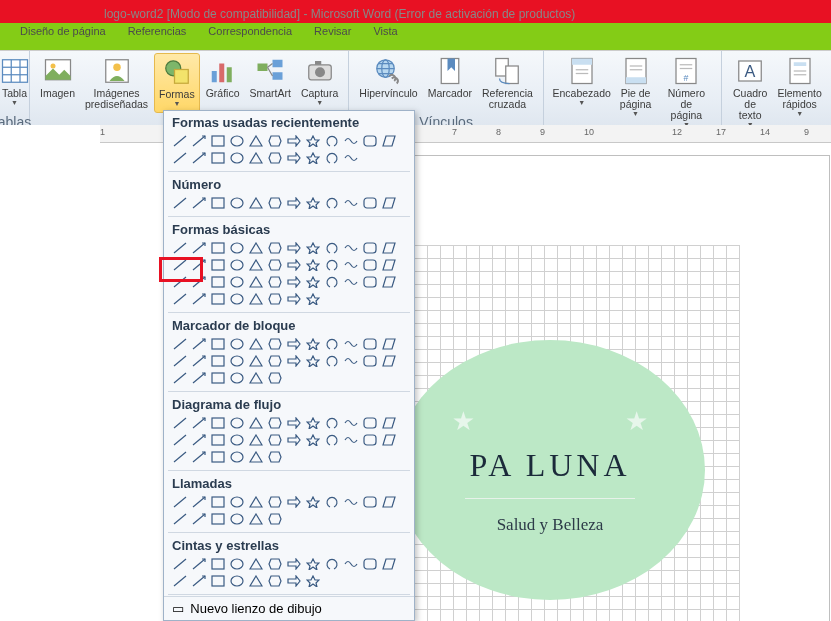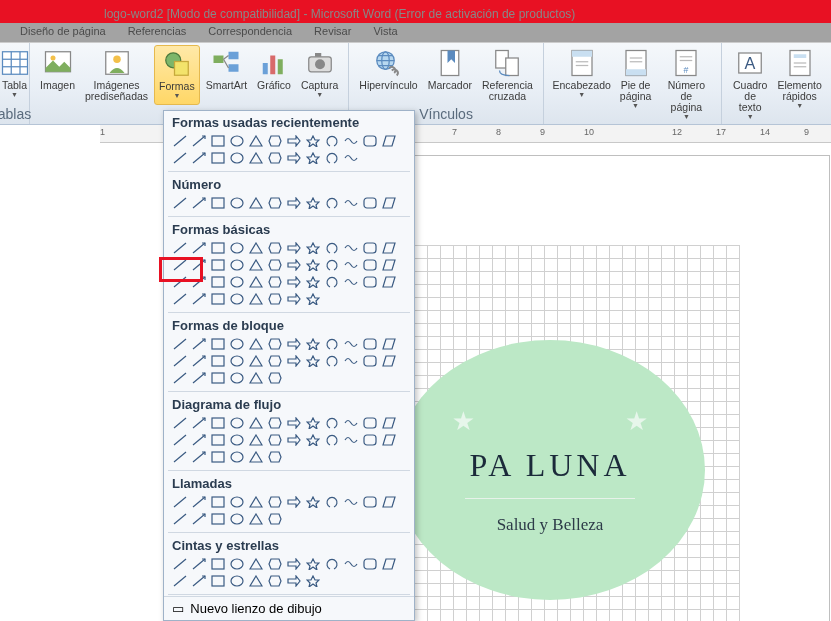--- a/index.html
+++ b/index.html
@@ -1,21 +1,21 @@
 <!DOCTYPE html>
 <html><head>
 <meta charset="utf-8">
 <style>
 * { margin: 0; padding: 0; box-sizing: border-box; font-family: "Segoe UI", Tahoma, sans-serif; }
 body { width: 831px; height: 621px; overflow: hidden; background: #fff; font-size: 11px; }
 
 .red-bar { height: 5px; background: #e81123; }
 .title-bar { height: 18px; background: #e81123; color: #888; font-size: 12px; padding-left: 104px; line-height: 18px; white-space: nowrap; overflow: hidden; }
 
-.tabs { height: 20px; background: #a3a3a3; border-bottom: 1px solid #ccc; display: flex; padding-left: 10px; gap: 2px; }
+.tabs { height: 28px; background: #84cc16; border-bottom: 1px solid #ccc; display: flex; padding-left: 10px; gap: 2px; }
 .tab { padding: 2px 10px; font-size: 11px; color: #4b4b4b; cursor: pointer; }
 
 .ribbon { height: 82px; background: linear-gradient(#f5f8fb,#e8eef5 60%,#dde5ee); border-bottom: 1px solid #b5c4d6; display: flex; position: relative; }
 .rgroup { border-right: 1px solid #c5d0dd; padding: 2px 6px 0; display: flex; flex-direction: column; align-items: center; }
 .rgroup .icons { display: flex; gap: 2px; flex: 1; }
 .rbtn { display: flex; flex-direction: column; align-items: center; justify-content: flex-start; padding: 2px 4px; border-radius: 3px; cursor: pointer; min-width: 40px; }
 .rbtn.active { background: linear-gradient(#ffe9a8,#ffd767); border: 1px solid #e5b94e; }
 .ricon { width: 32px; height: 32px; display: flex; align-items: center; justify-content: center; }
 .ricon svg { width: 30px; height: 30px; }
 .rlbl { font-size: 10.5px; color: #3b3b3b; text-align: center; line-height: 11px; margin-top: 1px; white-space: pre-line; }
@@ -111,37 +111,37 @@
               <circle cx="9" cy="9" r="6" fill="#7db66a" stroke="#4d7a3e"></circle>
               <rect x="10" y="10" width="11" height="11" fill="#f3e36b" stroke="#c7a93b"></rect>
             </svg>
           </div>
         <div class="rlbl">Formas</div>
         <div class="dd">▼</div>
       </div>
       <div class="rbtn">
         <div class="ricon">
             <svg viewBox="0 0 24 24">
+              <rect x="3" y="12" width="4" height="9" fill="#6aa0d8"></rect>
+              <rect x="9" y="6" width="4" height="15" fill="#d86a6a"></rect>
+              <rect x="15" y="9" width="4" height="12" fill="#7fae5e"></rect>
+            </svg>
+          </div>
+        <div class="rlbl">Gráfico</div>
+      </div>
+      <div class="rbtn">
+        <div class="ricon">
+            <svg viewBox="0 0 24 24">
               <rect x="2" y="6" width="8" height="6" fill="#7fae5e"></rect>
               <rect x="14" y="3" width="8" height="6" fill="#6aa0d8"></rect>
               <rect x="14" y="13" width="8" height="6" fill="#6aa0d8"></rect>
               <path d="M10 9 L14 6 M10 9 L14 16" stroke="#888" fill="none"></path>
             </svg>
           </div>
         <div class="rlbl">SmartArt</div>
-      </div>
-      <div class="rbtn">
-        <div class="ricon">
-            <svg viewBox="0 0 24 24">
-              <rect x="3" y="12" width="4" height="9" fill="#6aa0d8"></rect>
-              <rect x="9" y="6" width="4" height="15" fill="#d86a6a"></rect>
-              <rect x="15" y="9" width="4" height="12" fill="#7fae5e"></rect>
-            </svg>
-          </div>
-        <div class="rlbl">Gráfico</div>
       </div>
       <div class="rbtn">
         <div class="ricon">
             <svg viewBox="0 0 24 24">
               <rect x="3" y="7" width="18" height="12" rx="2" fill="#ddd" stroke="#888"></rect>
               <circle cx="12" cy="13" r="4" fill="#888"></circle>
               <rect x="8" y="4" width="5" height="3" fill="#888"></rect>
             </svg>
           </div>
         <div class="rlbl">Captura</div>
@@ -699,21 +699,21 @@
           <polygon points="1,4 9,4 9,1 13,6 9,11 9,8 1,8"></polygon>
         </svg>
       </div>
       <div class="sp-item">
         <svg viewBox="0 0 14 12">
           <path d="M7 1 L9 5 L13 5 L10 8 L11 12 L7 9 L3 12 L4 8 L1 5 L5 5 Z"></path>
         </svg>
       </div>
     </div>
   <div class="sp-sep"></div>
-  <div class="sp-section-title">Formas de bloque</div>
+  <div class="sp-section-title">Marcador de bloque</div>
   <div class="sp-grid" id="g-arrows">
       <div class="sp-item">
         <svg viewBox="0 0 14 12">
           <line x1="1" y1="11" x2="13" y2="1"></line>
         </svg>
       </div>
       <div class="sp-item">
         <svg viewBox="0 0 14 12">
           <line x1="1" y1="11" x2="13" y2="1"></line>
           <path d="M10 1 L13 1 L13 4" fill="none"></path>

